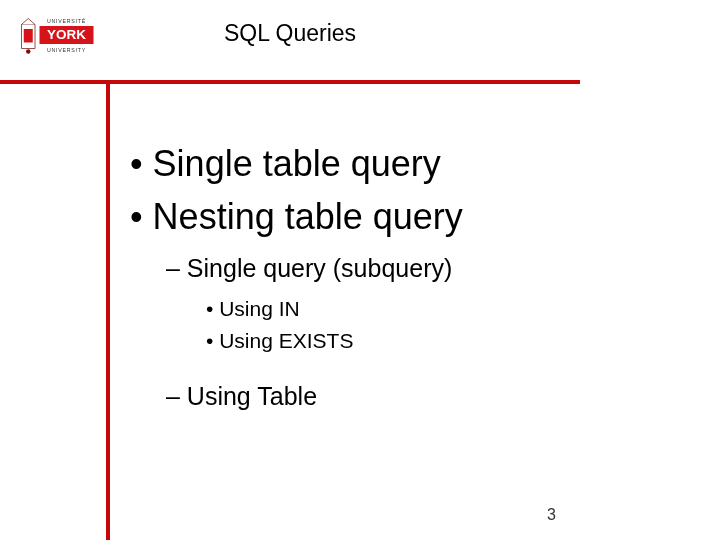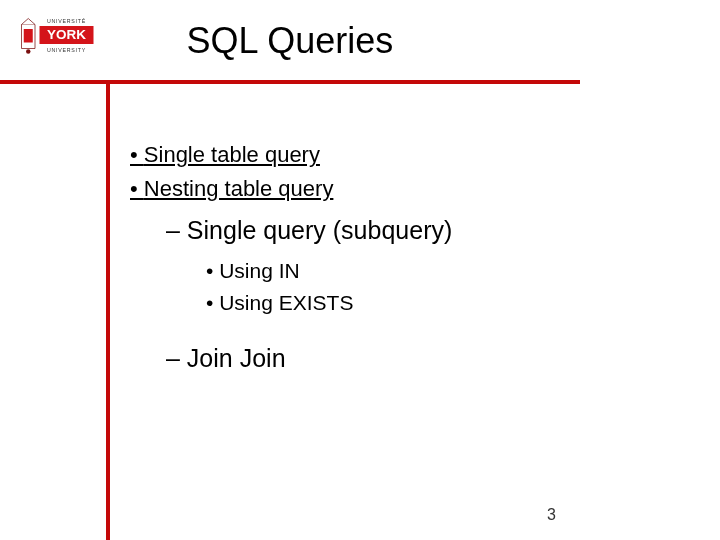--- a/index.html
+++ b/index.html
@@ -1,23 +1,23 @@
 <!DOCTYPE html>
 <html><head>
 <meta charset="utf-8">
 <style>
   * { margin: 0; padding: 0; box-sizing: border-box; }
   html, body { width: 720px; height: 540px; background: #fff; font-family: Arial, Helvetica, sans-serif; color: #000; }
   .slide { position: relative; width: 580px; height: 540px; }
   .logo { position: absolute; left: 14px; top: 14px; width: 90px; height: 48px; }
-  .title { position: absolute; left: 0; right: 0; top: 20px; text-align: center; font-size: 36px; font-weight: 400; }
+  .title { position: absolute; left: 0; right: 0; top: 20px; text-align: center; font-size: 23px; font-weight: 400; }
   .red-hrule { position: absolute; left: 0; right: 0; top: 80px; height: 4px; background: #c40808; }
   .red-vrule { position: absolute; left: 106px; top: 80px; width: 4px; height: 460px; background: #c40808; }
   .content { position: absolute; left: 130px; top: 140px; width: 560px; }
-  .lvl1 { font-size: 22px; line-height: 1.35; margin-left: 0; text-decoration: underline; }
+  .lvl1 { font-size: 36px; line-height: 1.35; margin-left: 0; }
   .lvl1-item { margin-bottom: 4px; }
   .lvl1-item::before { content: "• "; }
   .lvl2 { font-size: 25px; line-height: 1.4; margin-left: 36px; margin-top: 10px; }
   .lvl2-item { margin-bottom: 4px; }
   .lvl2-item::before { content: "– "; }
   .lvl3 { font-size: 21px; line-height: 1.4; margin-left: 76px; margin-top: 8px; margin-bottom: 24px; }
   .lvl3-item { margin-bottom: 2px; }
   .lvl3-item::before { content: "• "; }
   .pagenum { position: absolute; right: 24px; bottom: 16px; font-size: 16px; color: #333; }
 </style>
@@ -48,18 +48,18 @@
       <div class="lvl1-item"><span>Nesting table query</span></div>
     </div>
     <div class="lvl2">
       <div class="lvl2-item"><span>Single query (subquery)</span></div>
     </div>
     <div class="lvl3">
       <div class="lvl3-item"><span>Using IN</span></div>
       <div class="lvl3-item"><span>Using EXISTS</span></div>
     </div>
     <div class="lvl2">
-      <div class="lvl2-item"><span>Join Join</span></div>
+      <div class="lvl2-item"><span>Using Table</span></div>
     </div>
   </div>
 
   <div class="pagenum">3</div>
 </div>
 
 </body></html>

